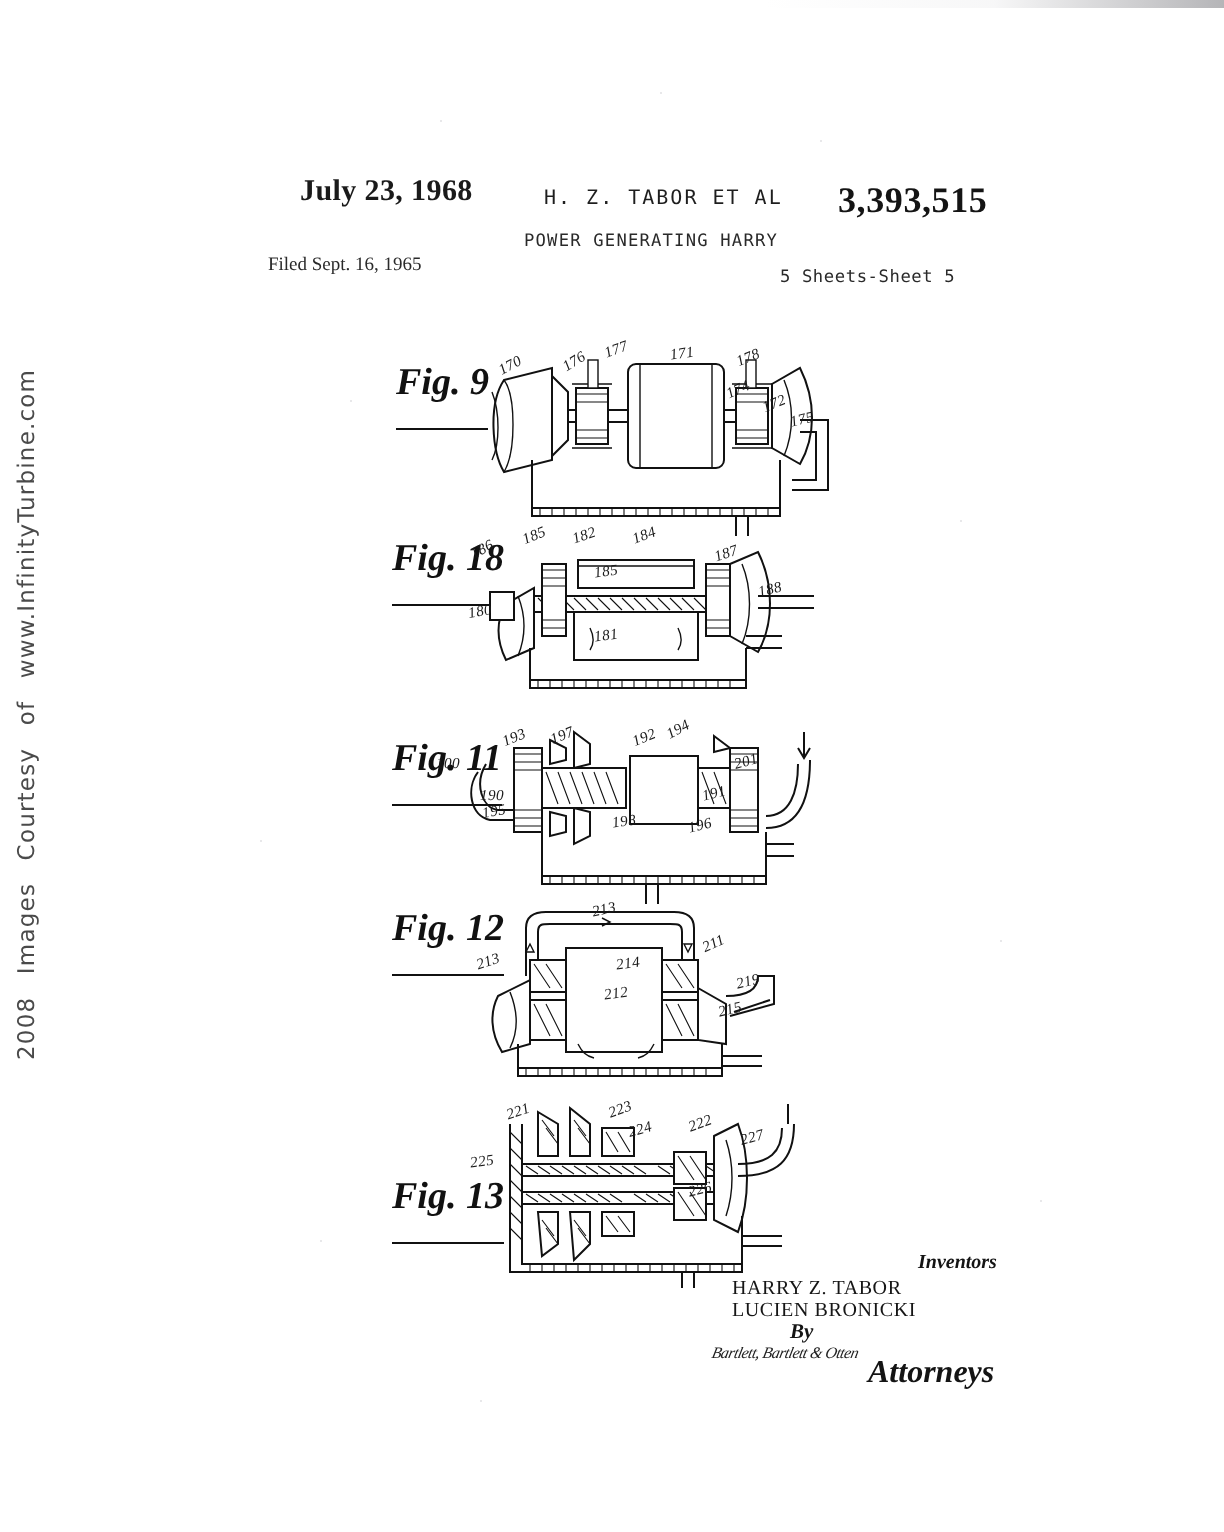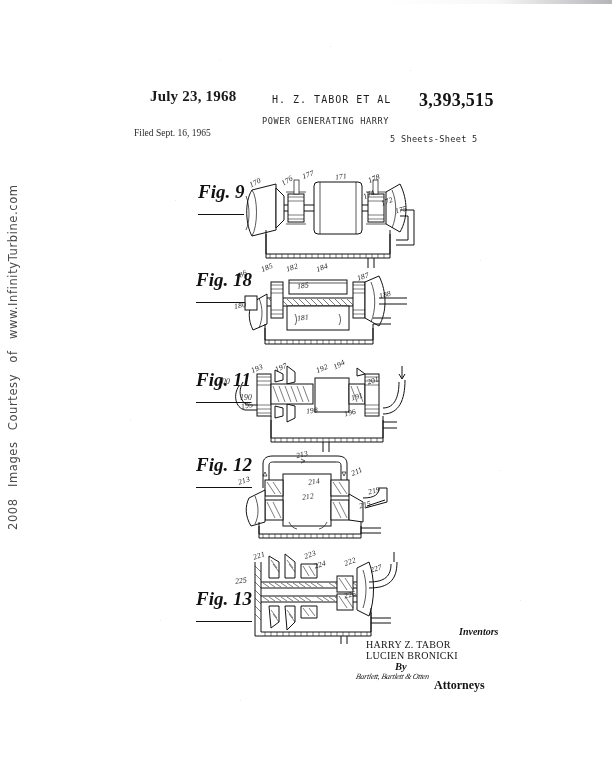--- a/index.html
+++ b/index.html
@@ -146,22 +146,23 @@
     position: absolute;
     font-family: "Liberation Serif", serif;
     font-style: italic;
     font-weight: bold;
     font-size: 10.5px;
     color: #141414;
   }
   .sig-attorneys {
     position: absolute;
     font-family: "Liberation Serif", serif;
-    font-weight: bold;
-    font-size: 12px;
+    font-style: italic;
+    font-weight: bold;
+    font-size: 16px;
     color: #141414;
     white-space: nowrap;
   }
   .sig-script {
     position: absolute;
     font-family: "Liberation Serif", serif;
     font-style: italic;
     font-size: 8px;
     color: #222;
     white-space: nowrap;

